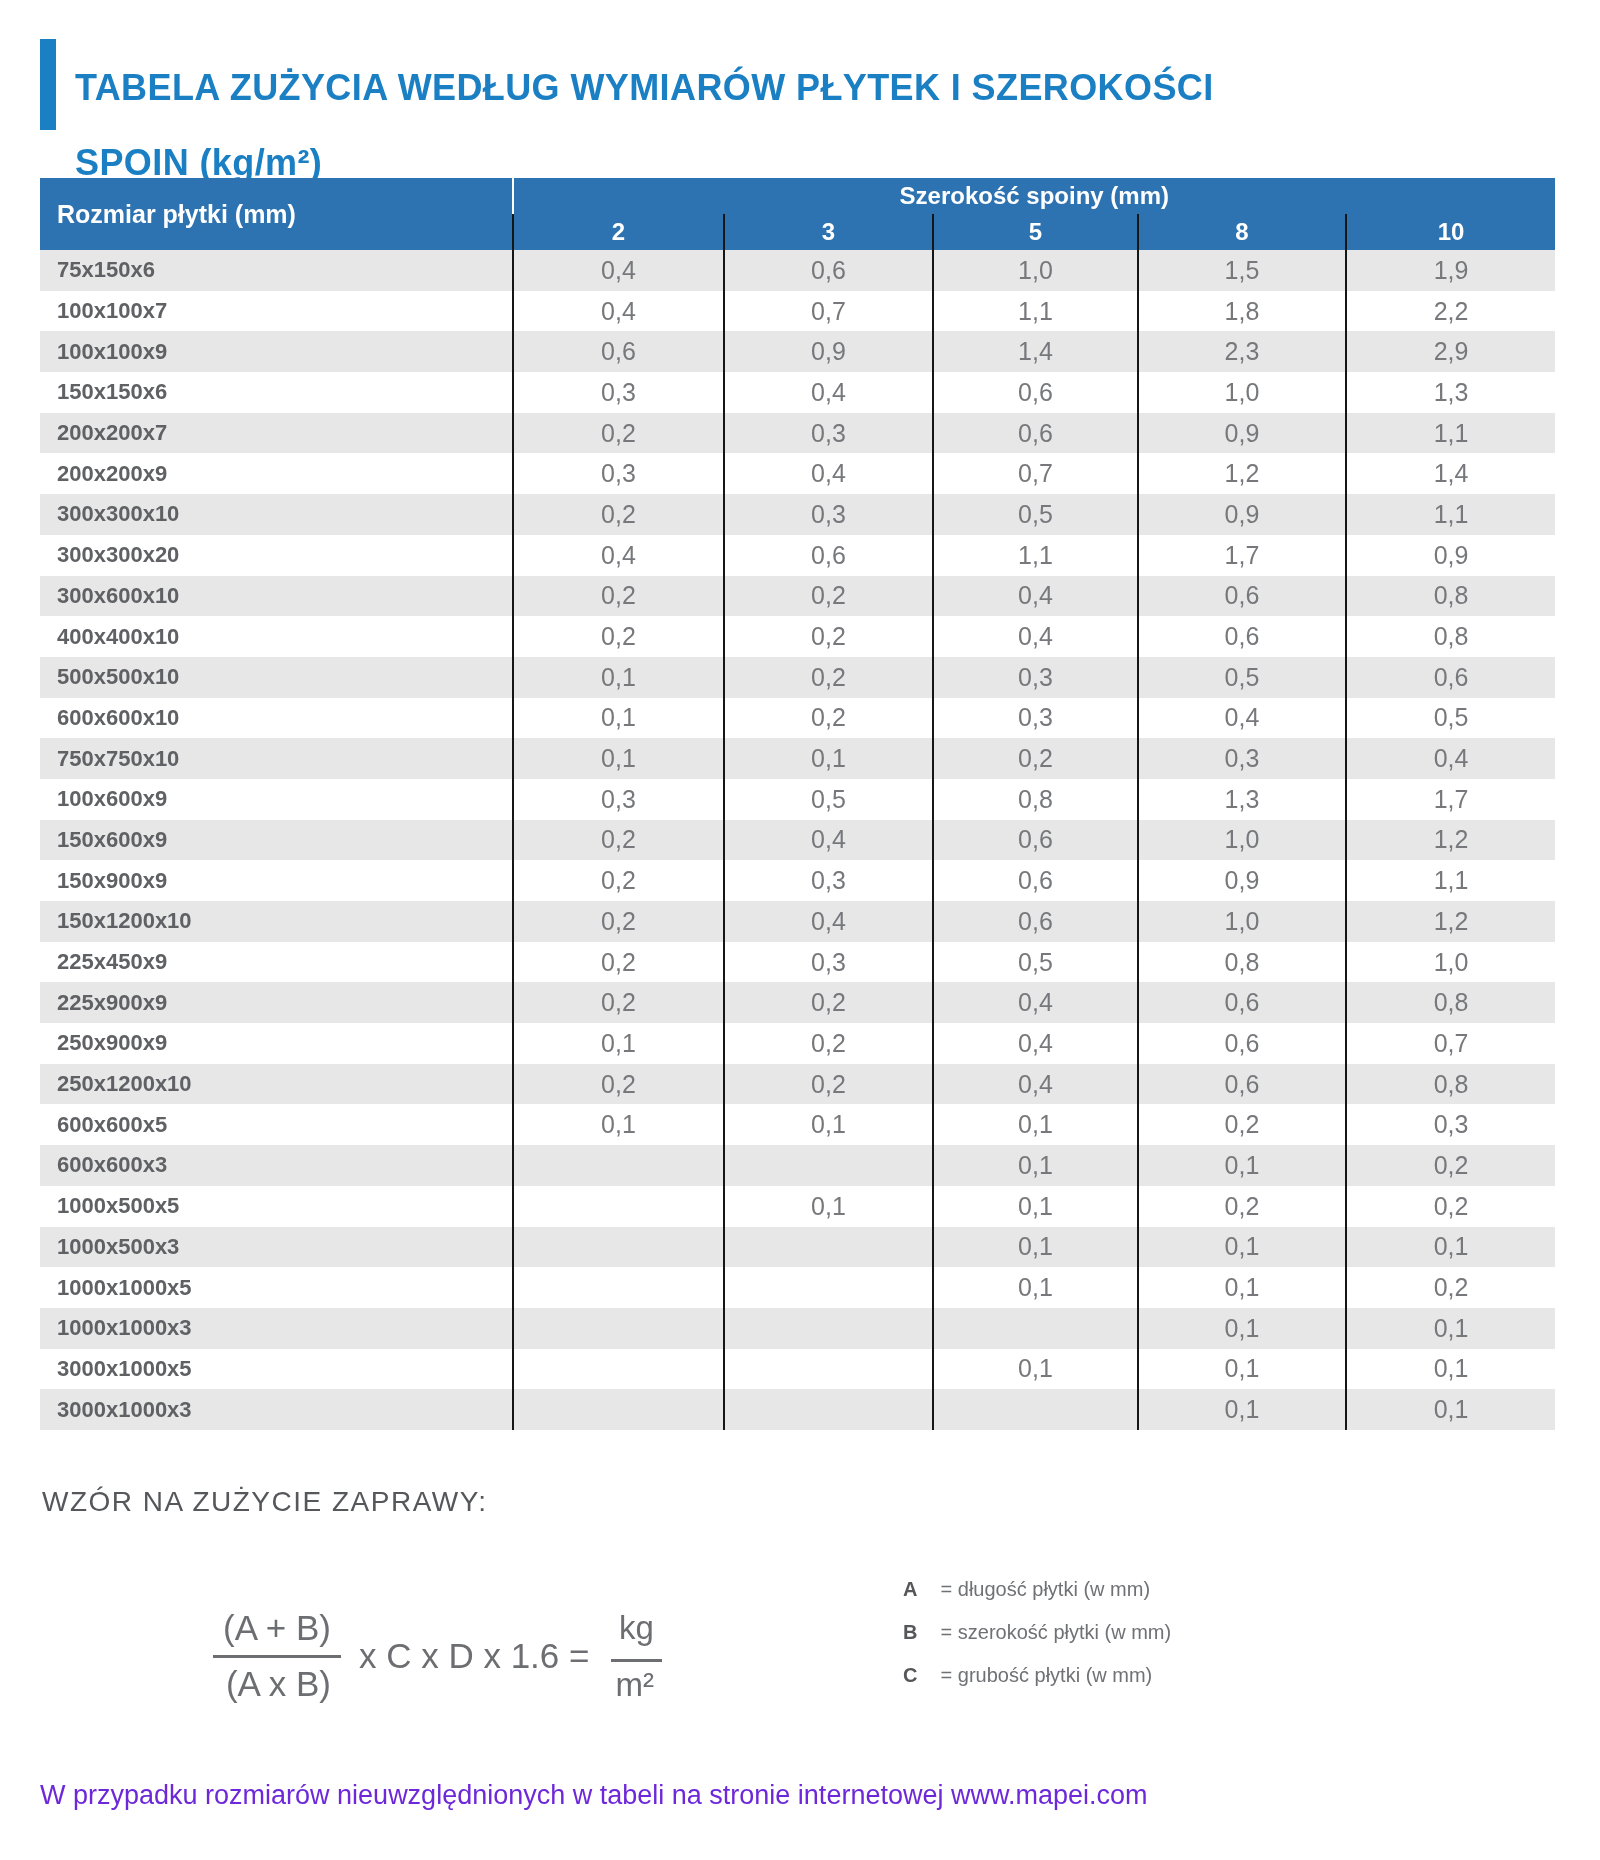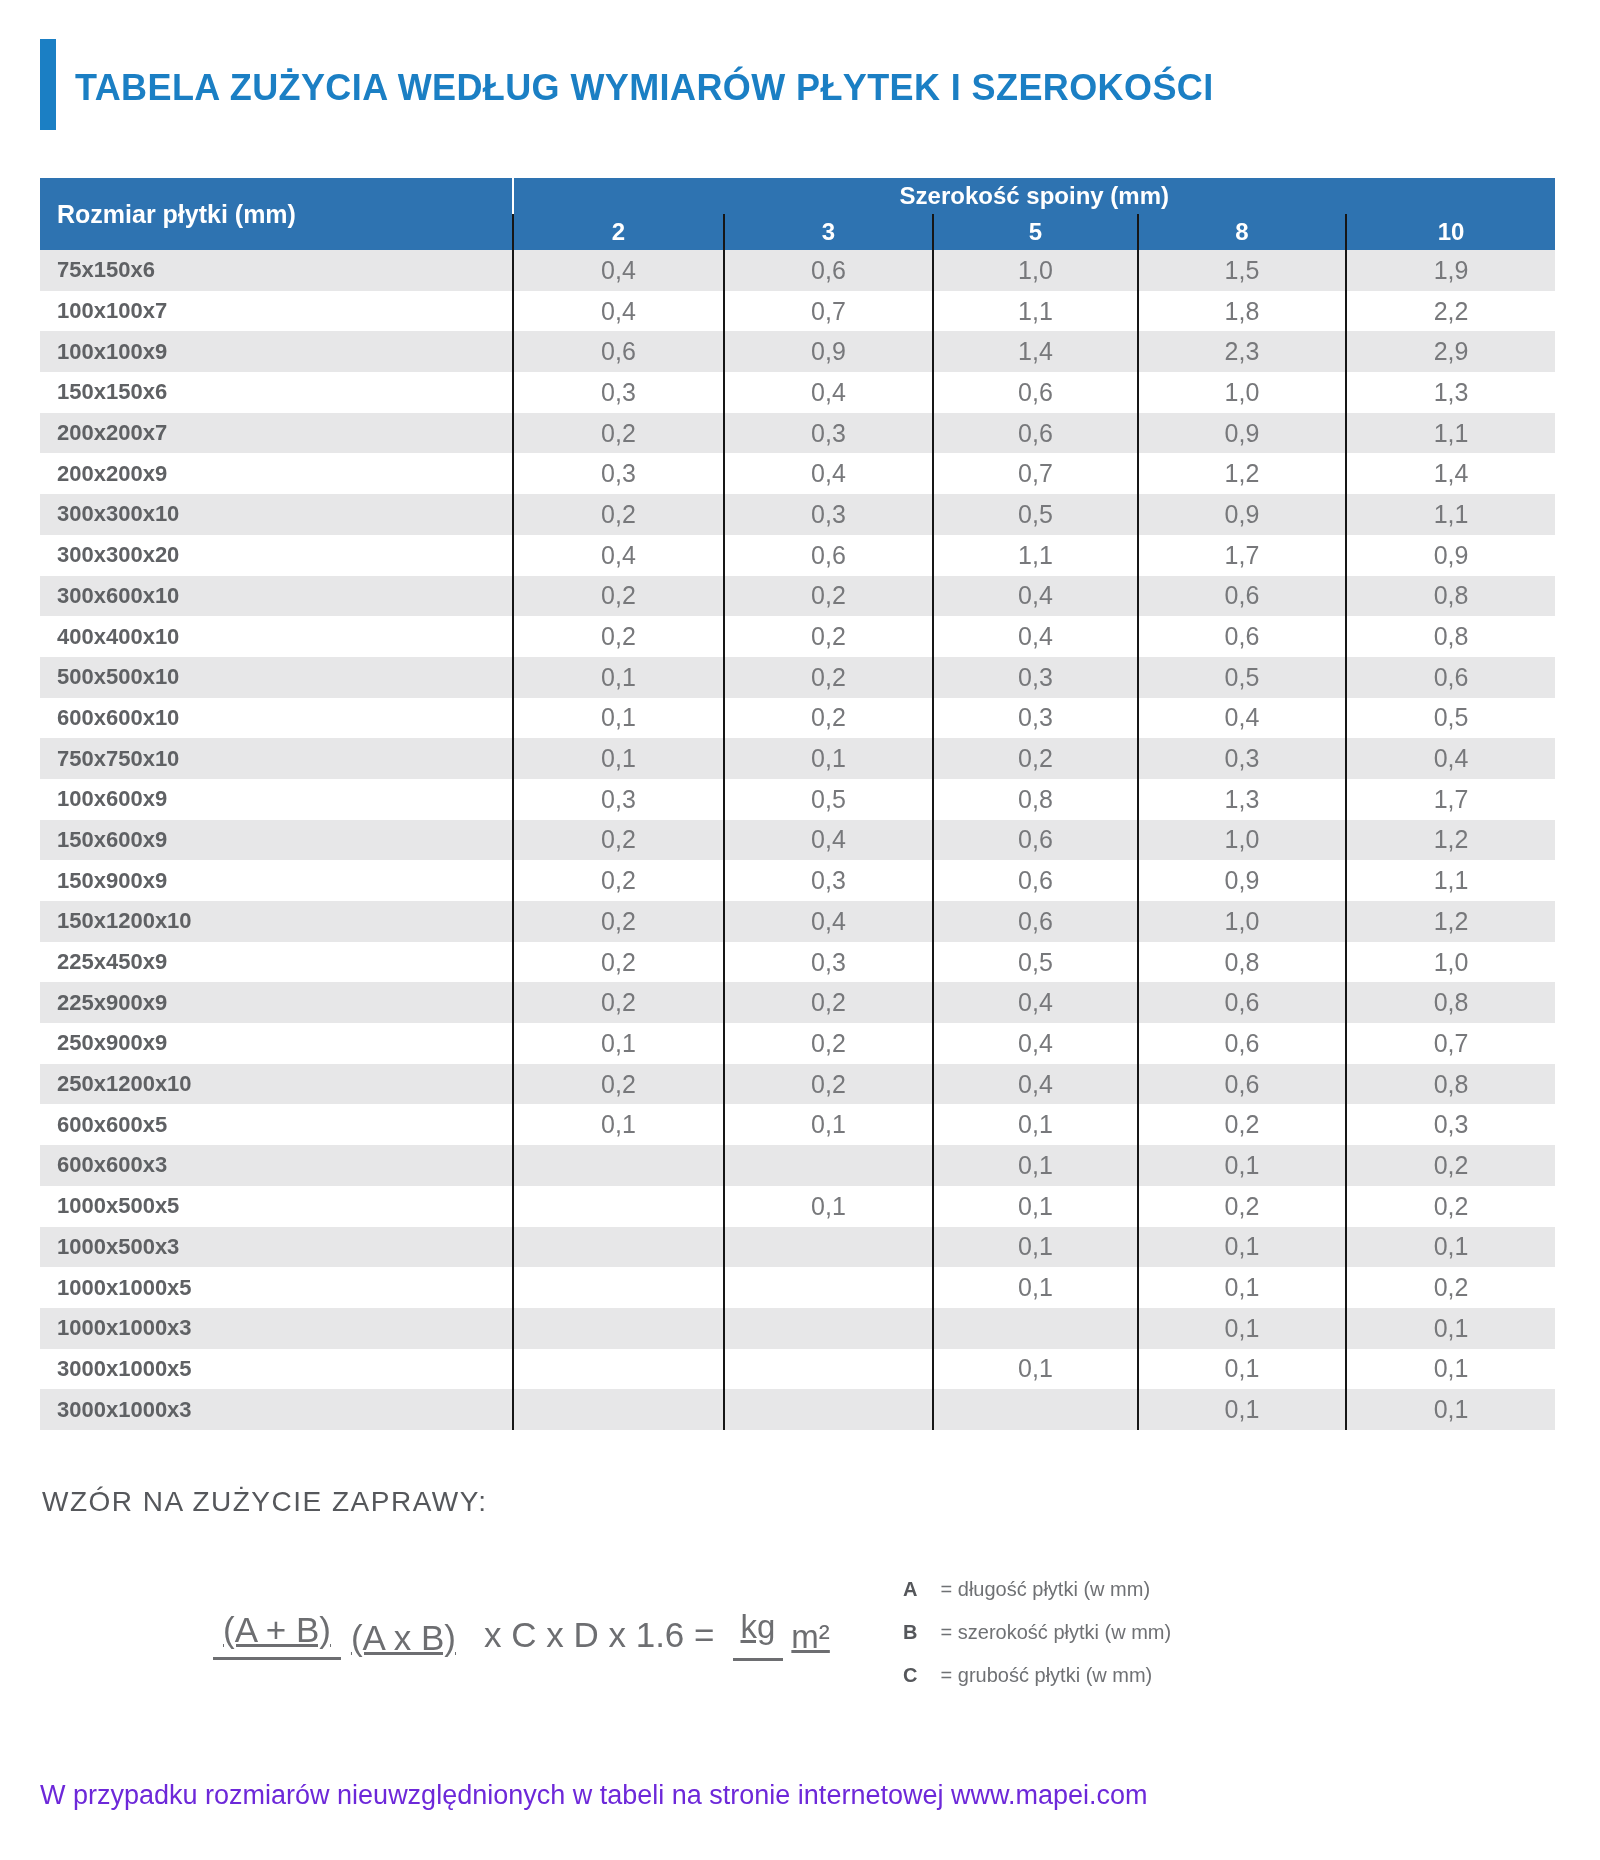--- a/index.html
+++ b/index.html
@@ -25,21 +25,21 @@
   tbody td.size { text-align:left; padding-left:17px; font-weight:700; color:#5f6164; font-size:22px; }
   tbody td.val { border-left:2px solid #161616; }
   tbody tr:nth-child(odd) { background:#e7e7e8; }
   tbody tr:nth-child(even) { background:#ffffff; }
 
   
   .wzor-heading { position:absolute; left:42px; top:1486px; font-size:28px; letter-spacing:1.5px;
                   color:#55575b; }
   .formula { position:absolute; left:213px; top:1608px; display:flex; align-items:center; gap:16px;
              color:#6d6e71; font-size:35px; }
-  .frac { display:inline-flex; align-items:center;text-decoration:underline; }
+  .frac { display:inline-flex; flex-direction:column; align-items:flex-end; }
   .frac .num { padding:0 10px 7px 10px; border-bottom:3px solid #6d6e71; }
   .frac .den { padding:6px 10px 0 10px; }
   .frac.result .num { padding:0 8px 12px 8px; font-size:33px; }
   .frac.result .den { padding:4px 8px 0 8px; font-size:33px; }
   .formula .mid { padding:0 2px; }
 
   .legend { position:absolute; left:855px; top:1572px; font-size:20px;margin-left:48px; }
   .legend-line { margin-bottom:8px; line-height:35px; }
   .legend-line .sym { font-weight:700; color:#55575b; display:inline-block; min-width:32px; }
   .legend-line .desc { color:#6f7174; }
@@ -49,20 +49,21 @@
   .footnote span { display:block; }
 </style>
 </head>
 <body>
 
 <div class="page">
 
   <div class="accent-bar"></div>
   <h1 class="page-title">
     <span>TABELA ZUŻYCIA WEDŁUG WYMIARÓW PŁYTEK I SZEROKOŚCI</span>
+    <span>SPOIN (kg/m²)</span>
   </h1>
 
   <table class="consumption">
     <colgroup>
       <col style="width:473px">
       <col style="width:211px">
       <col style="width:209px">
       <col style="width:205px">
       <col style="width:208px">
       <col style="width:209px">

